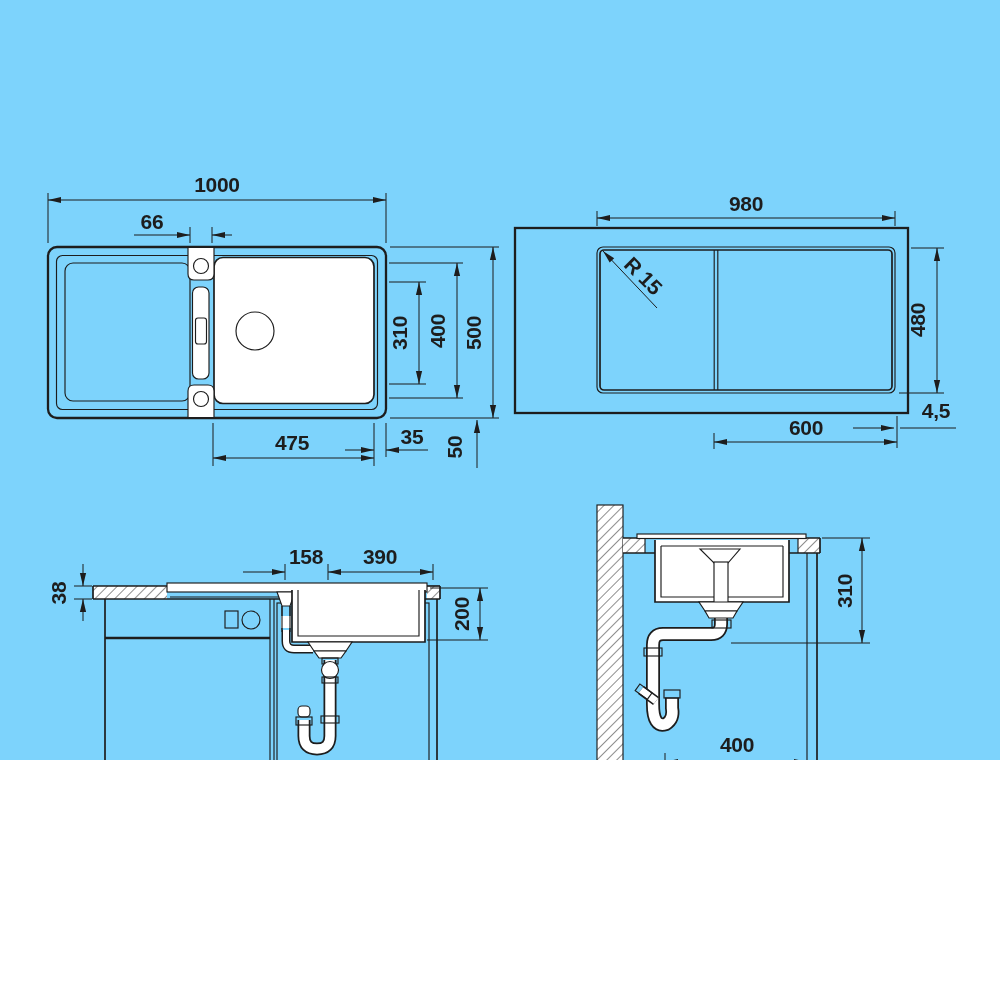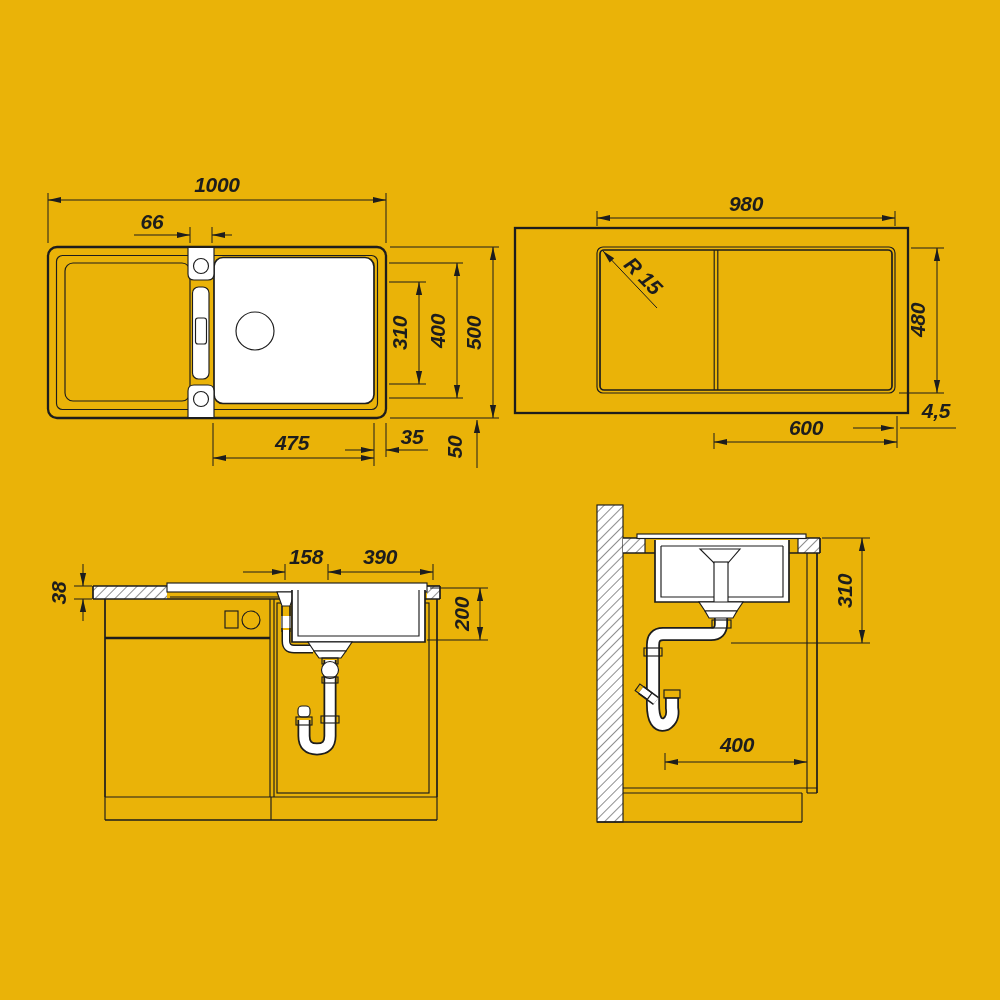--- a/index.html
+++ b/index.html
@@ -1,16 +1,16 @@
 <!DOCTYPE html>
 <html><head>
 <meta charset="utf-8">
 <style>
   html,body{margin:0;padding:0;background:#ffffff;}
-  .stage{position:relative;width:1000px;height:1000px;background:#eab308;overflow:hidden;font-style:italic;}
+  .stage{position:relative;width:1000px;height:760px;background:#7dd3fc;overflow:hidden;}
   svg text{font-family:"Liberation Sans","DejaVu Sans",sans-serif;font-weight:bold;font-size:21px;fill:#1d1d1d;letter-spacing:-0.3px;}
   .thick{stroke:#1d1d1d;stroke-width:2.3;fill:none;}
   .mid{stroke:#1d1d1d;stroke-width:1.7;fill:none;}
   .thin{stroke:#1d1d1d;stroke-width:1.15;fill:none;}
   .dim{stroke:#1d1d1d;stroke-width:1;fill:none;}
   .wfill{fill:#ffffff;}
   .hfill{fill:url(#hatch);}
 </style>
 </head>
 <body>

